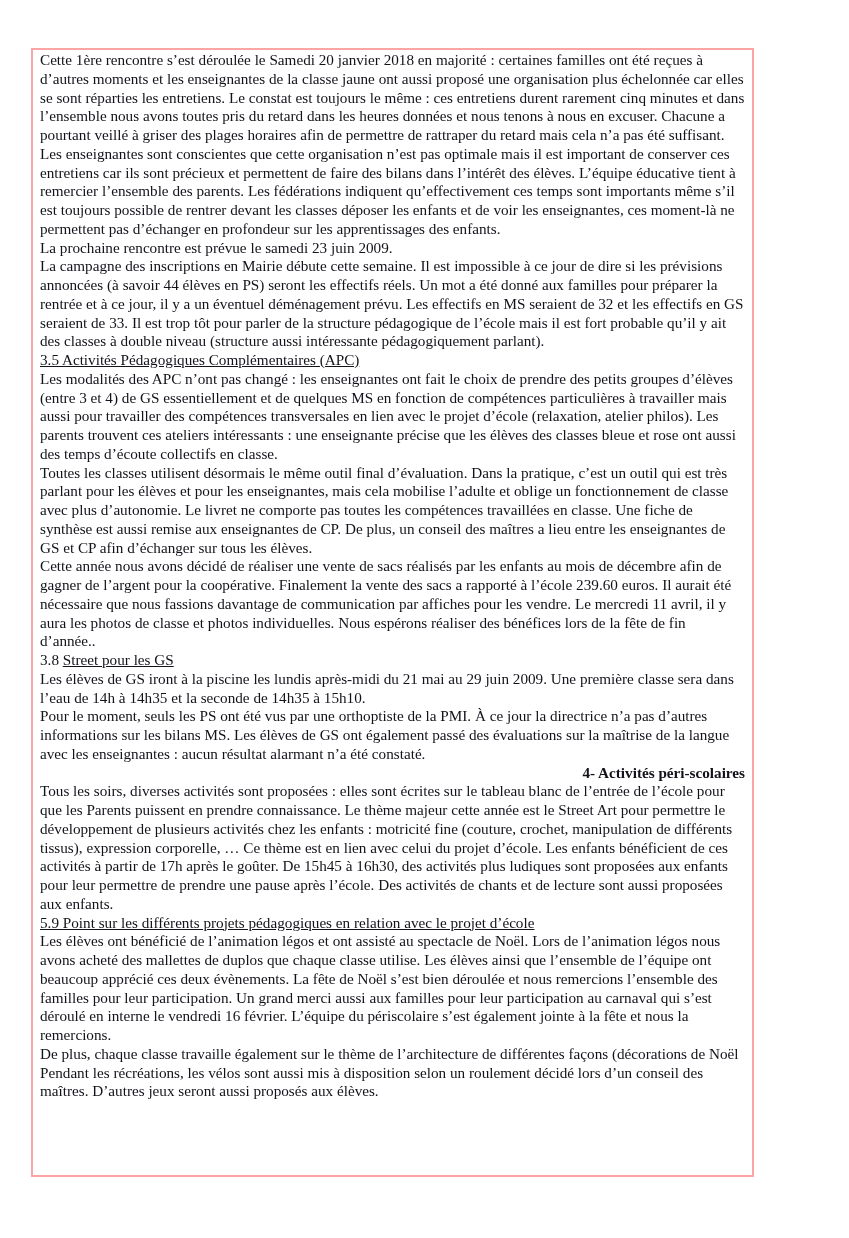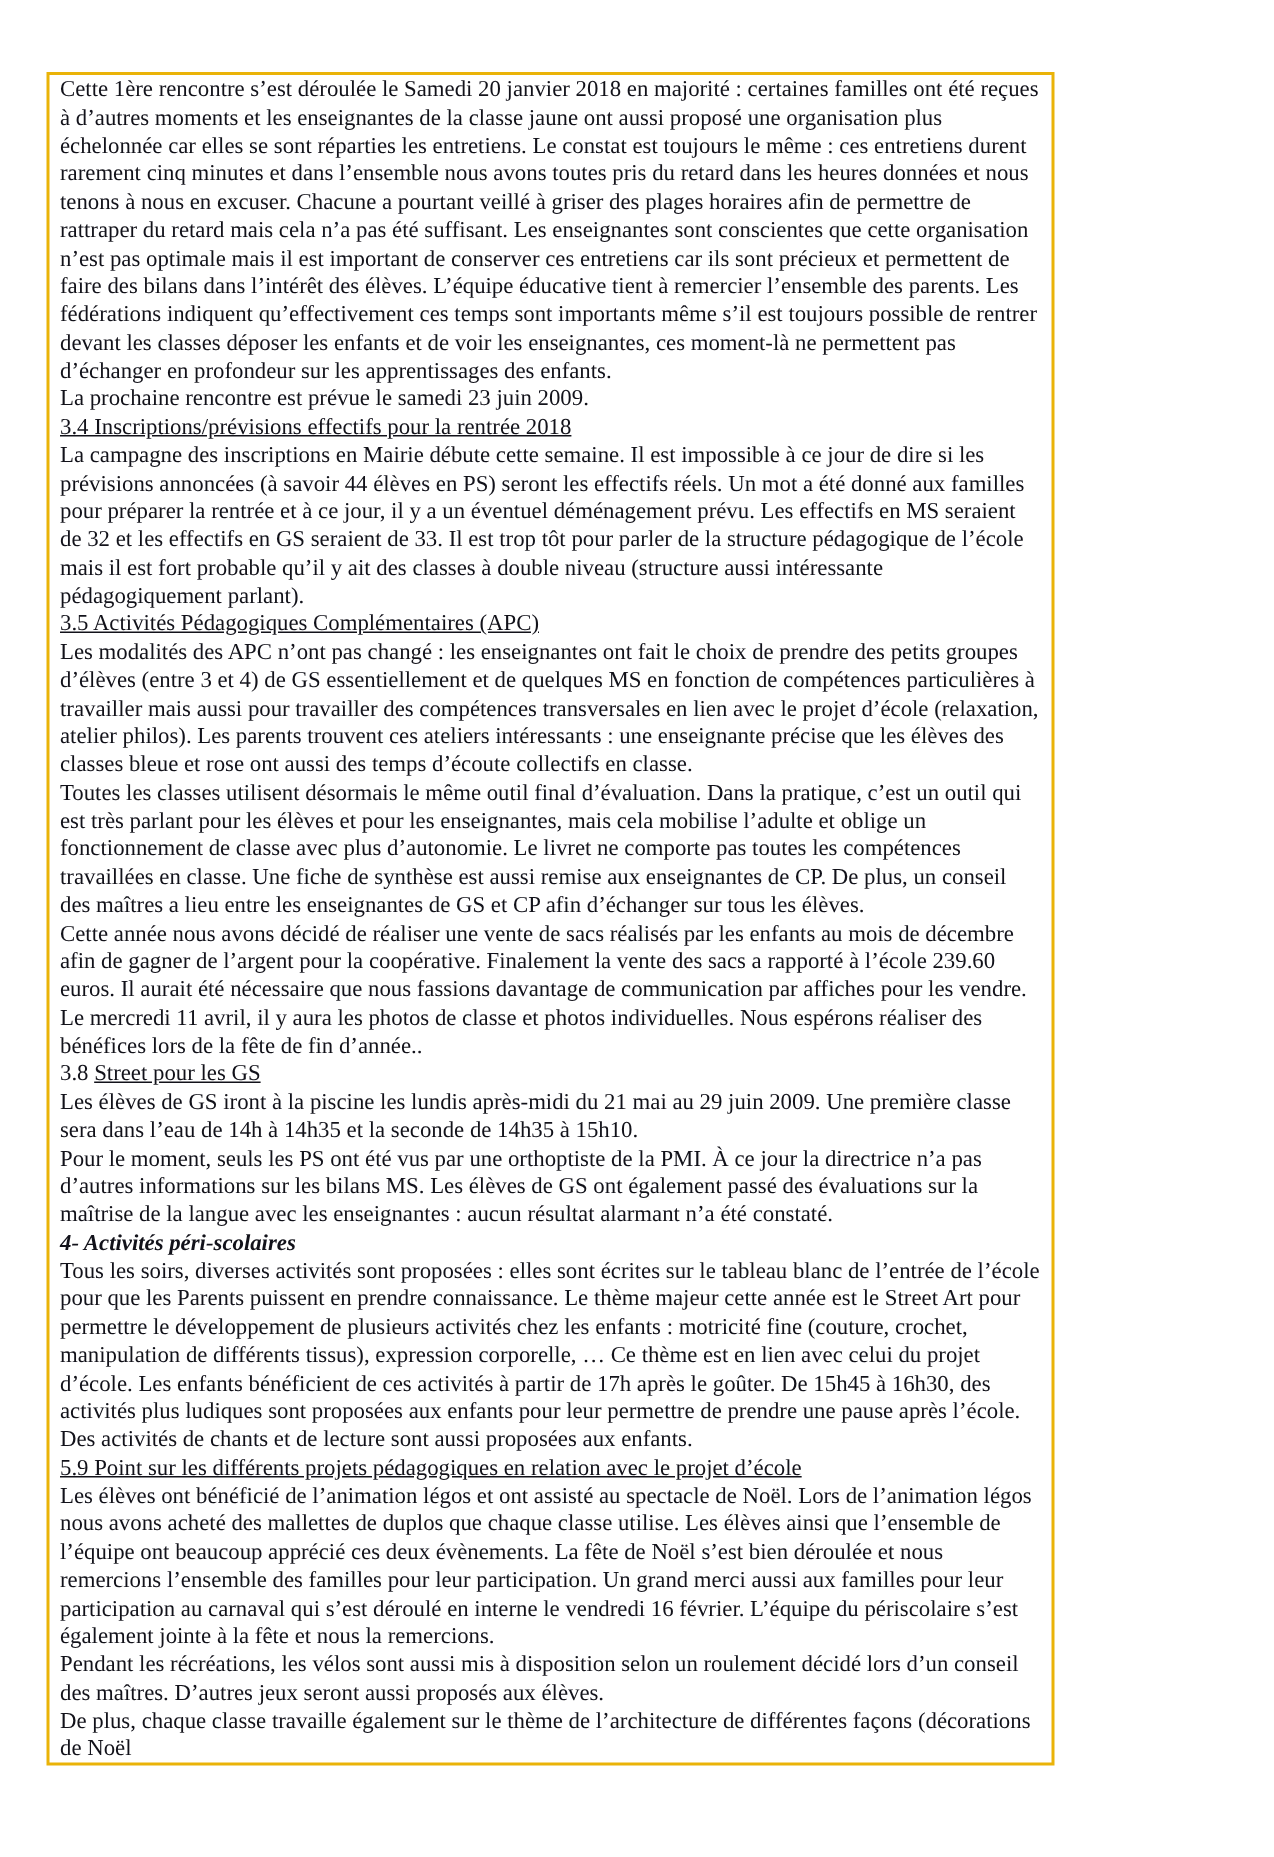--- a/index.html
+++ b/index.html
@@ -10,63 +10,61 @@
   body {
     width: 849px;
     height: 1238px;
     position: relative;
     font-family: "Liberation Serif", "DejaVu Serif", serif;
   }
   .page-frame {
     position: absolute;
     left: 31px;
     top: 48px;
-    width: 672px;
+    width: 723px;
     height: 1129px;
-    border: 2px solid #eab308;
+    border: 2px solid #fca5a5;
     box-sizing: border-box;
     padding: 1px 7px 0 7px;
     overflow: hidden;
     background: #ffffff;
   }
   .doc {
     color: #12121a;
     font-size: 15.2px;
     line-height: 18.75px;
     text-align: left;
   }
   .doc p {
     margin: 0;
     padding: 0;
   }
   .h-centered {
-    text-align: left;
+    text-align: right;
     font-weight: bold;
-    font-style: italic;
   }
   .u {
     text-decoration: underline;
   }
 </style>
 </head>
 <body>
 
 <div class="page-frame">
   <div class="doc" id="doc-content">
       <p>Cette 1ère rencontre s’est déroulée le Samedi 20 janvier 2018 en majorité : certaines familles ont été reçues à d’autres moments et les enseignantes de la classe jaune ont aussi proposé une organisation plus échelonnée car elles se sont réparties les entretiens. Le constat est toujours le même : ces entretiens durent rarement cinq minutes et dans l’ensemble nous avons toutes pris du retard dans les heures données et nous tenons à nous en excuser. Chacune a pourtant veillé à griser des plages horaires afin de permettre de rattraper du retard mais cela n’a pas été suffisant. Les enseignantes sont conscientes que cette organisation n’est pas optimale mais il est important de conserver ces entretiens car ils sont précieux et permettent de faire des bilans dans l’intérêt des élèves. L’équipe éducative tient à remercier l’ensemble des parents. Les fédérations indiquent qu’effectivement ces temps sont importants même s’il est toujours possible de rentrer devant les classes déposer les enfants et de voir les enseignantes, ces moment-là ne permettent pas d’échanger en profondeur sur les apprentissages des enfants.</p>
       <p>La prochaine rencontre est prévue le samedi 23 juin 2009.</p>
-      <p><span class="u">3.4 Inscriptions/prévisions effectifs pour la rentrée 2018</span></p>
       <p>La campagne des inscriptions en Mairie débute cette semaine. Il est impossible à ce jour de dire si les prévisions annoncées (à savoir 44 élèves en PS) seront les effectifs réels. Un mot a été donné aux familles pour préparer la rentrée et à ce jour, il y a un éventuel déménagement prévu. Les effectifs en MS seraient de 32 et les effectifs en GS seraient de 33. Il est trop tôt pour parler de la structure pédagogique de l’école mais il est fort probable qu’il y ait des classes à double niveau (structure aussi intéressante pédagogiquement parlant).</p>
       <p><span class="u">3.5 Activités Pédagogiques Complémentaires (APC)</span></p>
       <p>Les modalités des APC n’ont pas changé : les enseignantes ont fait le choix de prendre des petits groupes d’élèves (entre 3 et 4) de GS essentiellement et de quelques MS en fonction de compétences particulières à travailler mais aussi pour travailler des compétences transversales en lien avec le projet  d’école (relaxation, atelier philos). Les parents trouvent ces ateliers intéressants : une enseignante précise que les élèves des classes bleue et rose ont aussi des temps d’écoute collectifs en classe.</p>
       <p>Toutes les classes utilisent désormais le même outil final d’évaluation. Dans la pratique, c’est un outil qui est très parlant pour les élèves et pour les enseignantes, mais cela mobilise l’adulte et oblige un fonctionnement de classe avec plus d’autonomie. Le livret ne comporte pas toutes les compétences travaillées en classe. Une fiche de synthèse est aussi remise aux enseignantes de CP. De plus, un conseil des maîtres a lieu entre les enseignantes de GS et CP afin d’échanger sur tous les élèves.</p>
       <p>Cette année nous avons décidé de réaliser une vente de sacs réalisés par les enfants au mois de décembre afin de gagner de l’argent pour la coopérative. Finalement la vente des sacs a rapporté à l’école 239.60 euros. Il aurait été nécessaire que nous fassions davantage de communication par affiches pour les vendre. Le mercredi 11 avril, il y aura les photos de classe et photos individuelles. Nous espérons réaliser des bénéfices lors de la fête de fin d’année..</p>
       <p><span>3.8 </span><span class="u">Street pour les GS</span></p>
       <p>Les élèves de GS iront à la piscine les lundis après-midi du 21 mai au 29 juin 2009. Une première classe sera dans l’eau de 14h à 14h35 et la seconde de 14h35 à 15h10.</p>
       <p>Pour le moment, seuls les PS ont été vus par une orthoptiste de la PMI. À ce jour la directrice n’a pas d’autres informations sur les bilans MS. Les élèves de GS ont également passé des évaluations sur la maîtrise de la langue avec les enseignantes : aucun résultat alarmant n’a été constaté.</p>
       <p class="h-centered">4- Activités péri-scolaires</p>
       <p>Tous les soirs, diverses activités sont proposées : elles sont écrites sur le tableau blanc de l’entrée de l’école pour que les Parents puissent en prendre connaissance. Le thème majeur cette année est le Street Art pour permettre le développement de plusieurs activités chez les enfants : motricité fine (couture, crochet, manipulation de différents tissus), expression corporelle, … Ce thème est en lien avec celui du projet d’école. Les enfants bénéficient de ces activités à partir de 17h après le goûter. De 15h45 à 16h30, des activités plus ludiques sont proposées aux enfants pour leur permettre de prendre une pause après l’école. Des activités de chants et de lecture sont aussi proposées aux enfants.</p>
       <p><span class="u">5.9 Point sur les différents projets pédagogiques en relation avec le projet d’école</span></p>
       <p>Les élèves ont bénéficié de l’animation légos et ont assisté au spectacle de Noël. Lors de l’animation légos nous avons acheté des mallettes de duplos que chaque classe utilise. Les élèves ainsi que l’ensemble de l’équipe ont beaucoup apprécié ces deux évènements. La fête de Noël s’est bien déroulée et nous remercions l’ensemble des familles pour leur participation. Un grand merci aussi aux familles pour leur participation au carnaval qui s’est déroulé en interne le vendredi 16 février. L’équipe du périscolaire s’est également jointe à la fête et nous la remercions.</p>
+      <p>De plus, chaque classe travaille également sur le thème de l’architecture de différentes façons (décorations de Noël</p>
       <p>Pendant les récréations, les vélos sont aussi mis à disposition selon un roulement décidé lors d’un conseil des maîtres. D’autres jeux seront aussi proposés aux élèves.</p>
-      <p>De plus, chaque classe travaille également sur le thème de l’architecture de différentes façons (décorations de Noël</p>
     </div>
 </div>
 
 </body></html>

